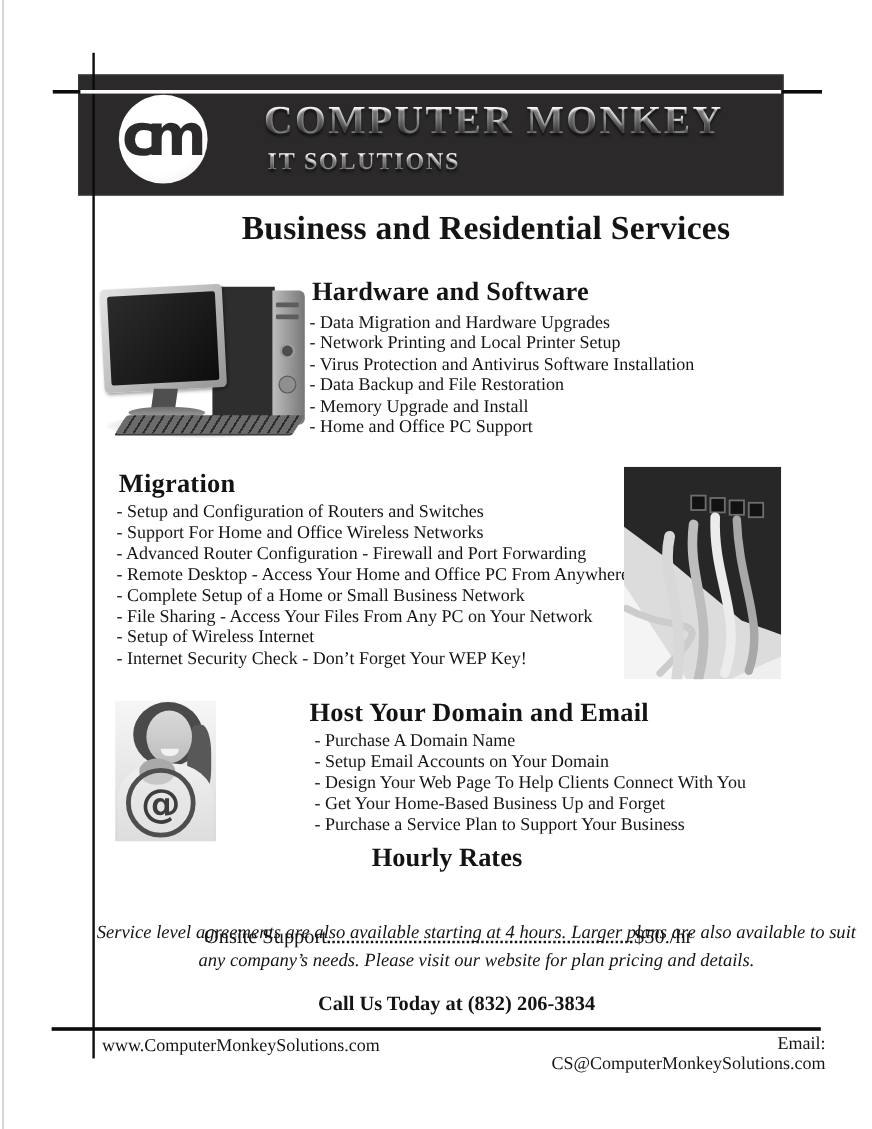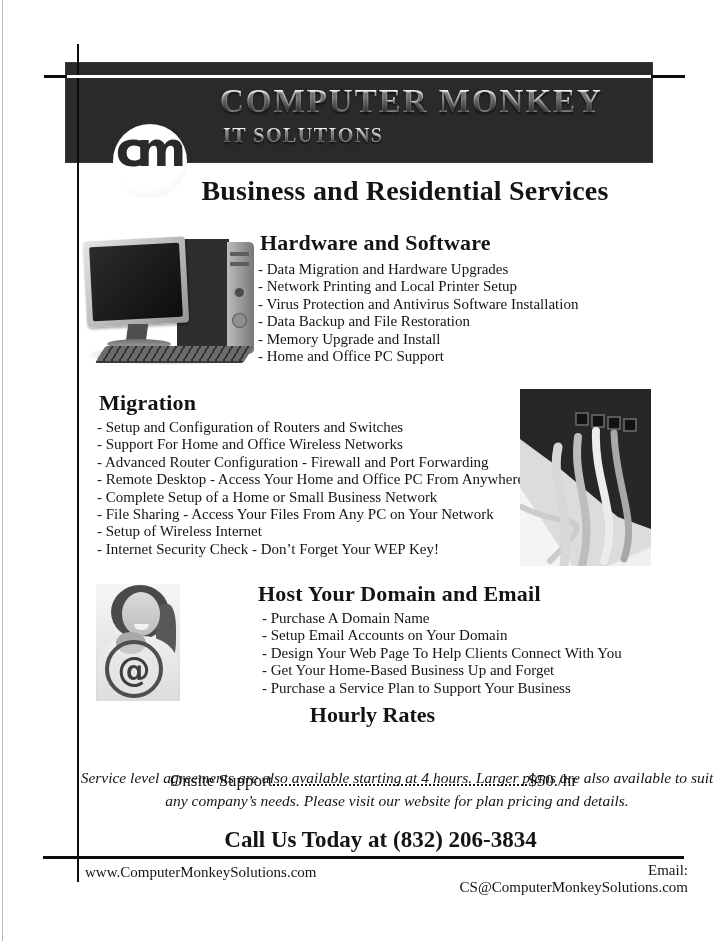--- a/index.html
+++ b/index.html
@@ -15,23 +15,23 @@
 
   
   .edge-line{left:2px;top:0;width:1px;height:941px;background:#b9b9b9;}
   .v-line{left:77px;top:44px;width:2px;height:838px;background:#0c0c0c;z-index:5;}
   .h-line-black{left:44px;top:75px;width:641px;height:3px;background:#0c0c0c;z-index:6;}
   .h-line-white{left:67px;top:75px;width:584px;height:3px;background:#fdfdfd;z-index:7;}
 
   
   .banner{left:65px;top:62px;width:588px;height:101px;background:#2b292a;z-index:4;
           box-shadow:0 0 0 1px #3a3738 inset;}
-  .logo-circle{left:48px;top:17px;width:74px;height:74px;border-radius:50%;
+  .logo-circle{left:34px;top:17px;width:74px;height:74px;border-radius:50%;
     background:radial-gradient(circle at 45% 40%, #ffffff 60%, #e8e8e8 100%);
-    display:flex;align-items:flex-start;justify-content:center;margin-top:45px;}
+    display:flex;align-items:center;justify-content:center;}
   .logo-text{
     font-family:"DejaVu Sans", sans-serif;font-weight:bold;font-size:48px;
     letter-spacing:-8px;color:#2b292a;transform:translate(-3px,-3px);}
   .brand-name{left:155px;top:21px;font-size:33px;letter-spacing:2px;font-weight:700;
     color:#ececec;
     background:linear-gradient(180deg,#ffffff 5%,#f2f2f2 40%,#7d7d7d 72%,#d8d8d8 100%);
     -webkit-background-clip:text;background-clip:text;-webkit-text-fill-color:transparent;
     text-shadow:0 2px 2px rgba(0,0,0,0.55);white-space:nowrap;}
   .brand-tagline{left:158px;top:62px;font-size:20px;font-weight:700;letter-spacing:1.5px;
     color:#e3e3e3;
@@ -48,21 +48,21 @@
   .blist.wide{line-height:17.6px;}
 
   
   .rates-heading{left:85px;top:702px;width:575px;text-align:center;font-size:22px;font-weight:700;}
   .rate-row{left:170px;top:731px;width:407px;display:flex;align-items:baseline;font-size:17px;margin-top:40px;}
   .rate-leader{flex:1;border-bottom:2.4px dotted #161616;margin:0 1px 3px 1px;}
 
   .service-note{left:72px;top:767px;width:650px;text-align:center;
     font-style:italic;font-size:15.5px;line-height:22.5px;}
 
-  .cta{left:85px;top:827px;width:591px;text-align:center;font-size:23px;font-weight:600;}
+  .cta{left:85px;top:827px;width:591px;text-align:center;font-size:17px;font-weight:600;}
 
   .footer-rule{left:43px;top:856px;width:641px;height:3px;background:#0c0c0c;}
   .footer-website{left:85px;top:864px;font-size:15px;}
   .footer-email{left:420px;top:862px;width:268px;text-align:right;font-size:15px;}
 
   
   .pc-photo{left:85px;top:227px;width:170px;height:140px;}
   .pc-blur{position:absolute;inset:0;filter:blur(0.4px);}
   .pc-shadow{position:absolute;left:4px;top:118px;width:160px;height:20px;
     background:radial-gradient(ellipse at center,#bcbcbc 0%,#e8e8e8 60%,#ffffff 75%);border-radius:50%;}

